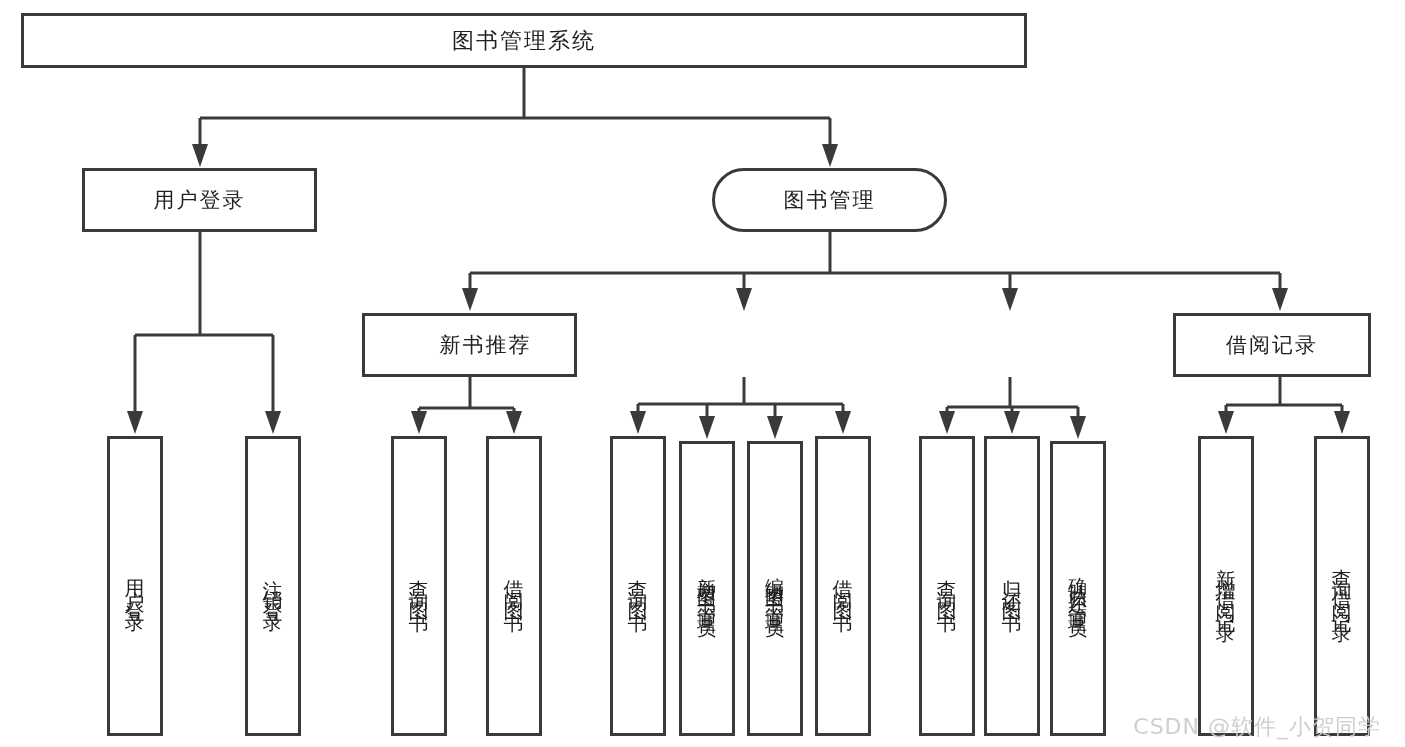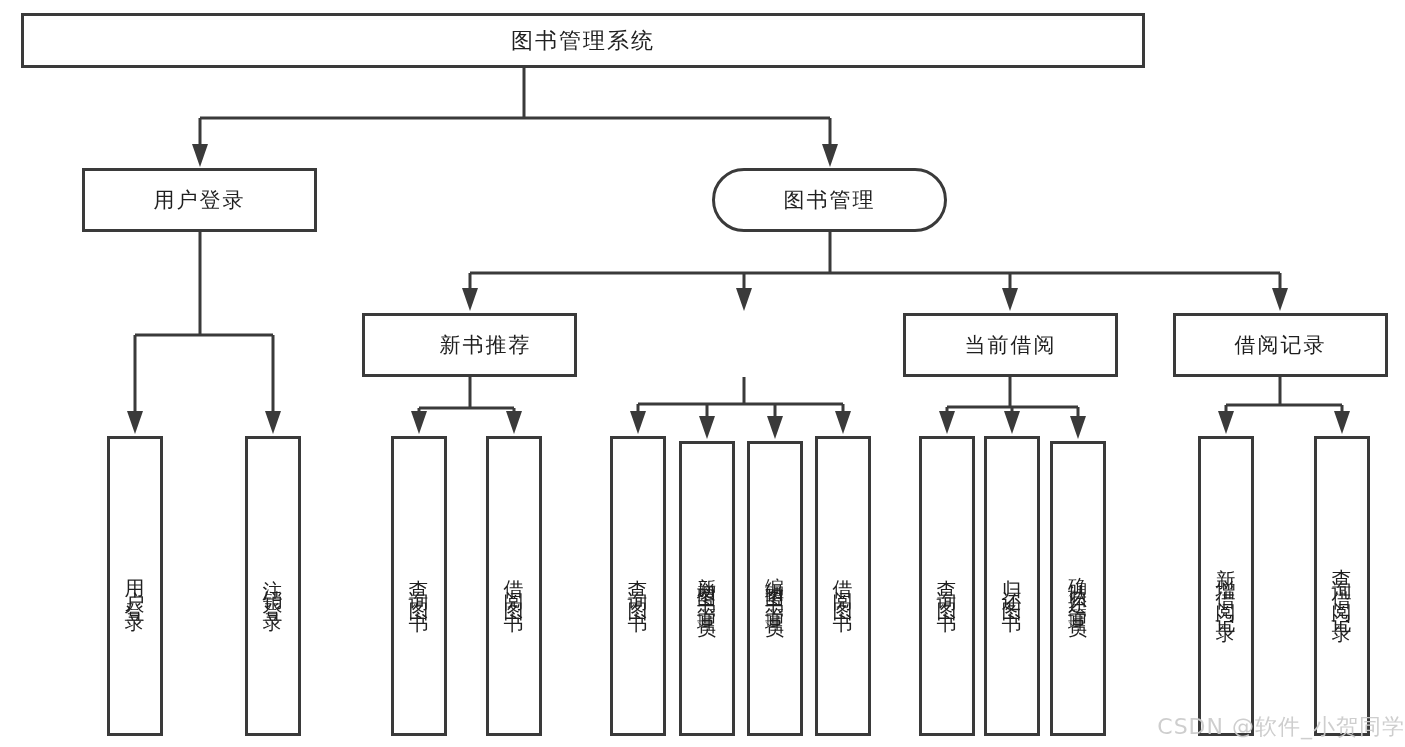--- a/index.html
+++ b/index.html
@@ -27,21 +27,21 @@
     position:absolute; box-sizing:border-box;
     border:3px solid var(--line); background:var(--box-bg);
     display:flex; align-items:center; justify-content:center; z-index:2;
   }
   .vlabel{
     writing-mode:vertical-rl; text-orientation:mixed;
     font-size:20px; letter-spacing:11px; line-height:1;
   }
   .vlabel.compact{font-size:19px; letter-spacing:6px;}
   #watermark{
-    position:absolute; right:0; top:712px; z-index:5;
+    position:absolute; right:24px; top:712px; z-index:5;
     font-size:22px; letter-spacing:1px; white-space:nowrap;
     color:var(--watermark); opacity:.95;
   }
 </style>
 </head>
 <body>
 
 <div id="canvas">
 
   <svg id="wires" width="1405" height="747" viewBox="0 0 1405 747" aria-hidden="true">
@@ -73,38 +73,35 @@
     <path d="M1010 377 V407 M947 407 H1078 M947 407 V412 M1012 407 V412 M1078 407 V417"></path>
     <polygon points="939,411 955,411 947,434"></polygon>
     <polygon points="1004,411 1020,411 1012,434"></polygon>
     <polygon points="1070,416 1086,416 1078,439"></polygon>
 
     <path d="M1280 377 V405 M1226 405 H1342 M1226 405 V412 M1342 405 V412"></path>
     <polygon points="1218,411 1234,411 1226,434"></polygon>
     <polygon points="1334,411 1350,411 1342,434"></polygon>
   </svg>
 
-  <div class="box root" style="left:21px;top:13px;width:1124px;height:55px;">
+  <div class="box root" style="left:21px;top:13px;width:1006px;height:55px;">
     <span>图书管理系统</span>
   </div>
 
   <div class="box" style="left:82px;top:168px;width:235px;height:64px;">
     <span>用户登录</span>
   </div>
   <div class="box" style="left:712px;top:168px;width:235px;height:64px;border-radius:32px;">
     <span>图书管理</span>
   </div>
 
   <div class="box" style="left:362px;top:313px;width:215px;height:64px;padding-left:32px;">
     <span>新书推荐</span>
   </div>
-  <div class="box" style="left:903px;top:313px;width:215px;height:64px;">
-    <span>当前借阅</span>
-  </div>
-  <div class="box" style="left:1173px;top:313px;width:215px;height:64px;">
+  <div class="box" style="left:1173px;top:313px;width:198px;height:64px;">
     <span>借阅记录</span>
   </div>
 
   <div class="vbox" style="left:107px;top:436px;width:56px;height:300px;">
     <span class="vlabel">用户登录</span>
   </div>
   <div class="vbox" style="left:245px;top:436px;width:56px;height:300px;">
     <span class="vlabel">注销登录</span>
   </div>
 

